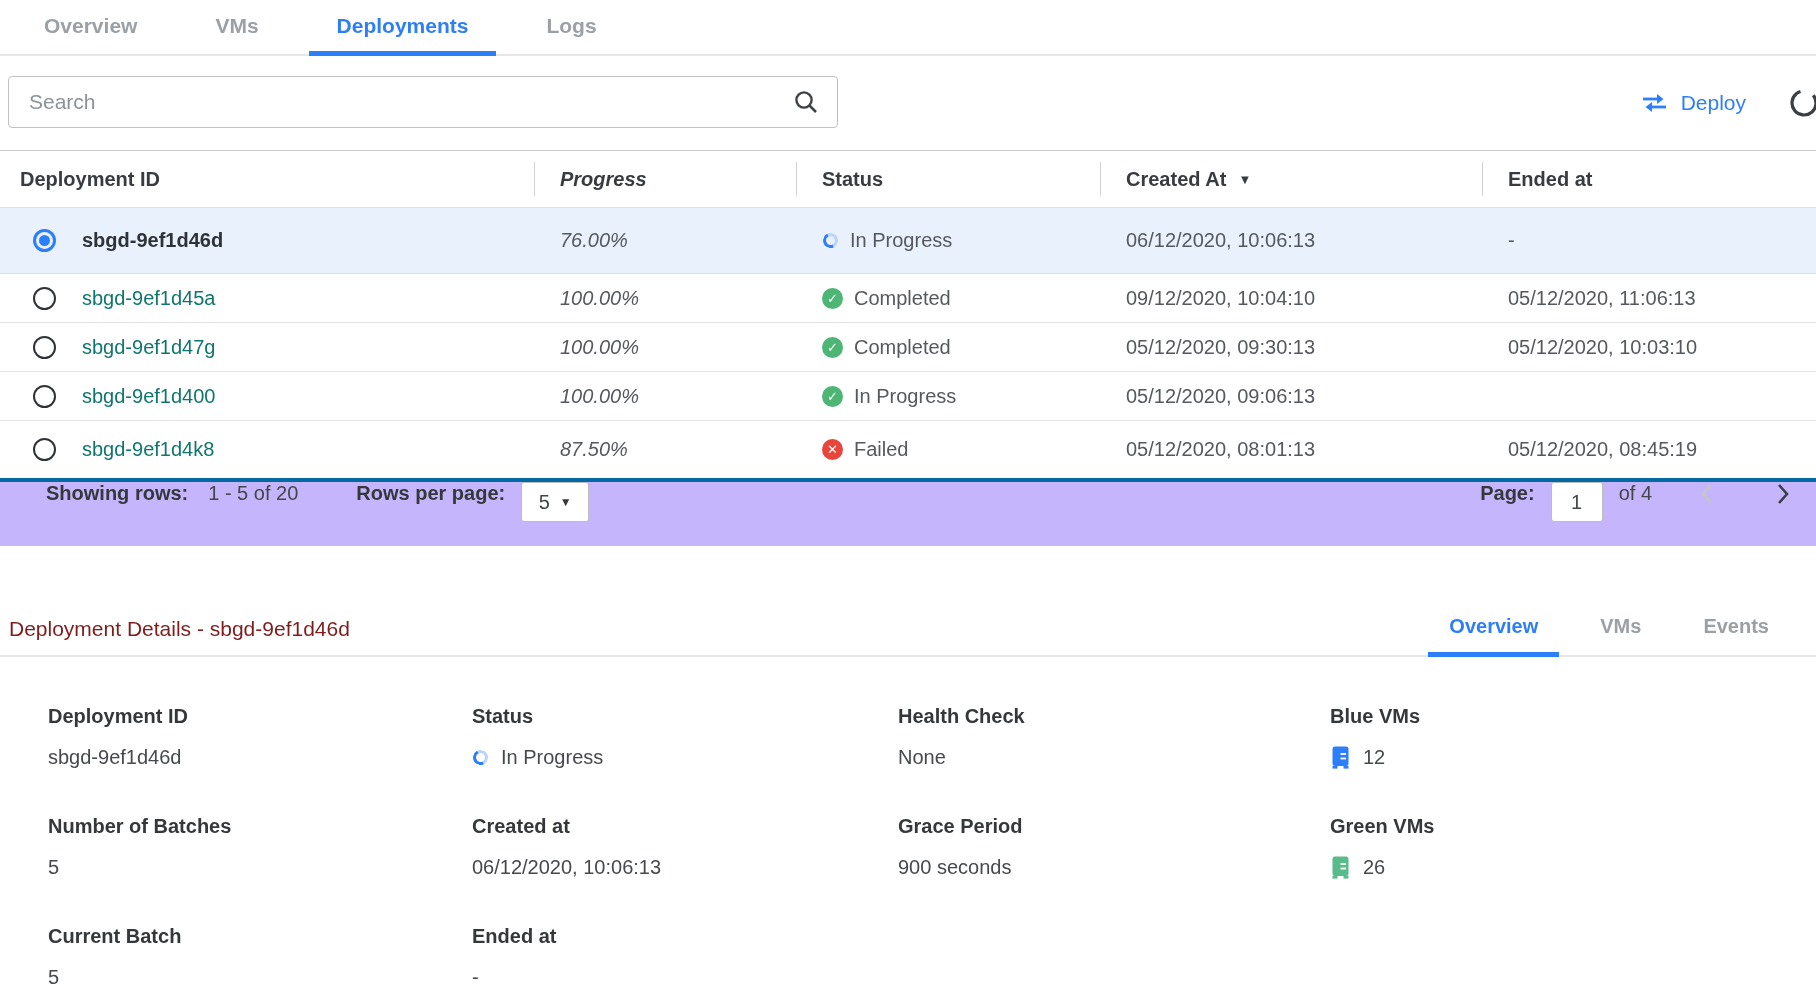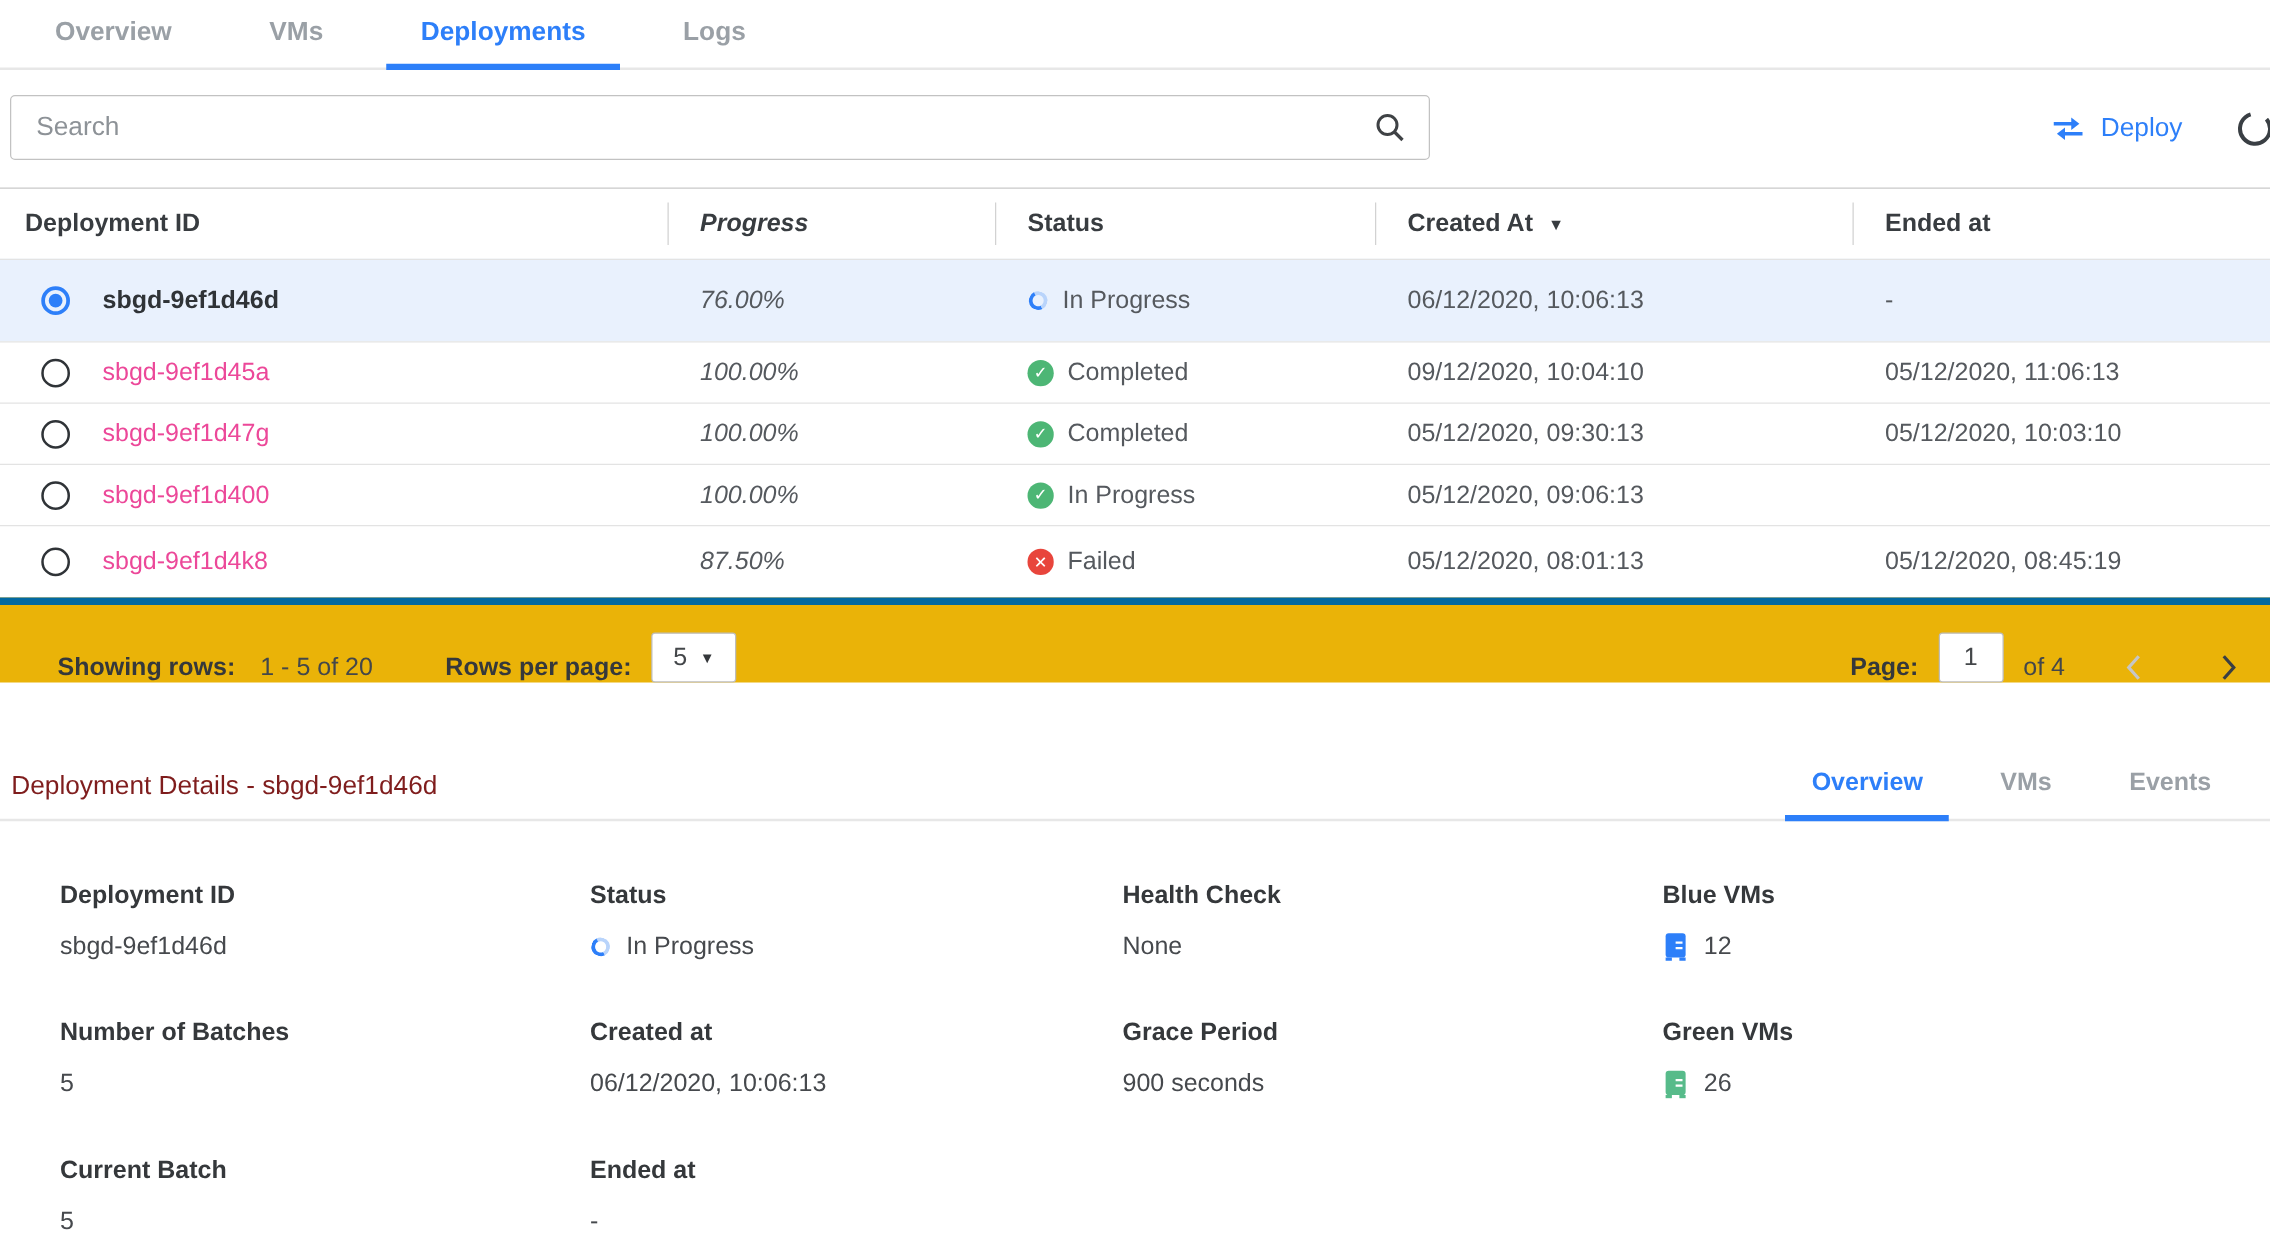--- a/index.html
+++ b/index.html
@@ -21,21 +21,21 @@
     font-weight: 700; font-size: 21px; color: #9aa0a6;
     cursor: pointer; position: relative; margin-bottom: -2px;
     border-bottom: 5px solid transparent;
   }
   .tab + .tab { margin-left: 22px; }
   .tab.active { color: #2d7ff9; border-bottom-color: #2d7ff9; }
 
   
   .toolbar { position: relative; height: 94px; }
   .search-box {
-    position: absolute; left: 8px; top: 20px; width: 1136px; height: 52px;
+    position: absolute; left: 8px; top: 20px; width: 830px; height: 52px;
     border: 1px solid #c2c2c2; border-radius: 4px;
     display: flex; align-items: center; padding: 0 18px; background: #fff;
   }
   .search-box input {
     flex: 1; border: none; outline: none; font-size: 21px; color: #3a3f44;
     font-family: inherit; background: transparent;
   }
   .search-box input::placeholder { color: #8d9297; }
   .deploy-btn {
     position: absolute; right: 64px; top: 30px; height: 34px;
@@ -62,21 +62,21 @@
   .thead .cell { position: relative; cursor: pointer; }
   .thead .cell + .cell::before {
     content: ""; position: absolute; left: 0; top: 11px;
     width: 1px; height: 34px; background: #d2d2d2;
   }
   .sort-caret { font-size: 13px; margin-left: 12px; color: #383c40; }
 
   .rowline { border-top: 1px solid #e3e3e3; height: 49px; font-size: 20px; color: #55595e; cursor: pointer; }
   .rowline.first { height: 66px; background: #e9f1fd; }
   .rowline.last { height: 58px; }
-  .rowline .id-text { color: #ec4899; }
+  .rowline .id-text { color: #0f766e; }
   .rowline.first .id-text { font-weight: 700; color: #2f3337; }
 
   .radio { width: 23px; height: 23px; border: 2.5px solid #2f3337; border-radius: 50%; flex: none; }
   .radio.selected { border: 3px solid #2d7ff9; position: relative; }
   .radio.selected::after {
     content: ""; position: absolute; left: 3px; top: 3px; right: 3px; bottom: 3px;
     background: #2d7ff9; border-radius: 50%;
   }
 
   .status-badge {
@@ -88,22 +88,22 @@
   .st-failed { background: #e8453c; }
   .spinner {
     width: 15px; height: 15px; border-radius: 50%; flex: none;
     border: 3.2px solid #b9d4fb;
     border-left-color: #2d7ff9; border-bottom-color: #2d7ff9;
     transform: rotate(18deg); margin: 0 1px;
   }
 
   
   .tfoot {
-    border-top: 6px solid #0369a1; background: #eab308; height: 68px;
-    display: flex; align-items: flex-end; padding: 0 26px 0 46px;
+    border-top: 4px solid #0369a1; background: #c4b5fd; height: 68px;
+    display: flex; align-items: flex-start; padding: 0 26px 0 46px;
     font-size: 20px; color: #44474a;
   }
   .lab { font-weight: 700; color: #35383b; }
   .mini-box {
     background: #fff; border: 1px solid #bdbdbd; border-radius: 3px; height: 40px;
     display: flex; align-items: center; justify-content: center;
   }
   .rpp-select { width: 68px; gap: 10px; margin-left: 16px; cursor: pointer; }
   .rpp-caret { font-size: 12px; color: #35383b; }
   .page-input { width: 52px; margin-left: 16px; }

